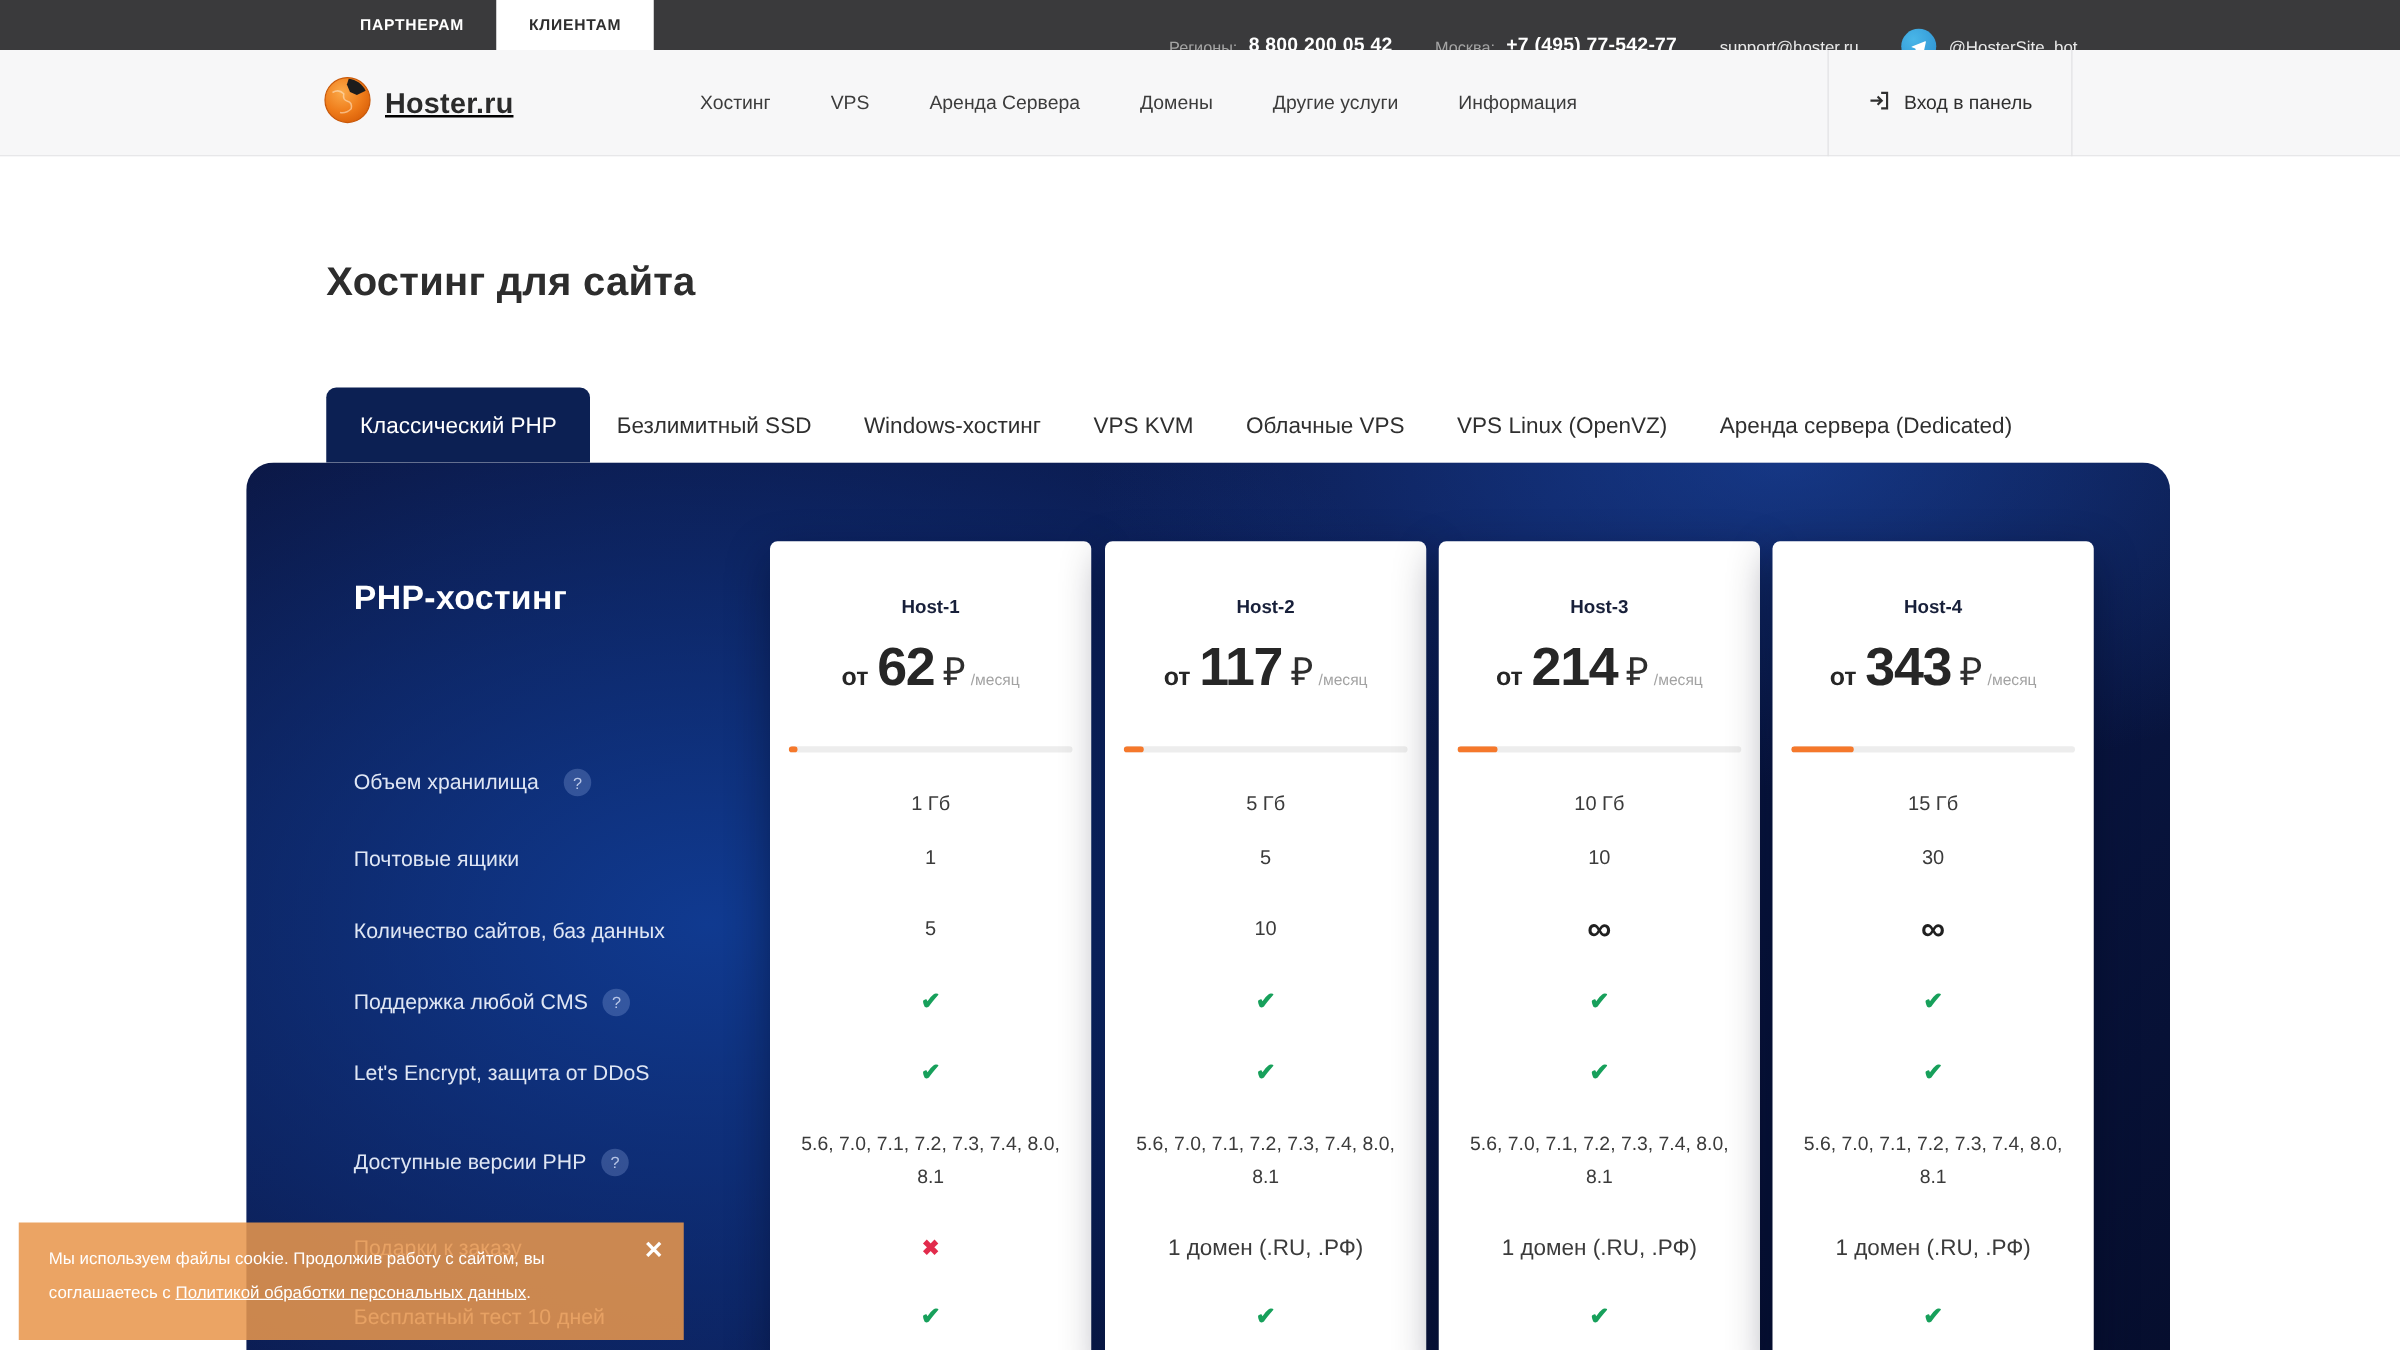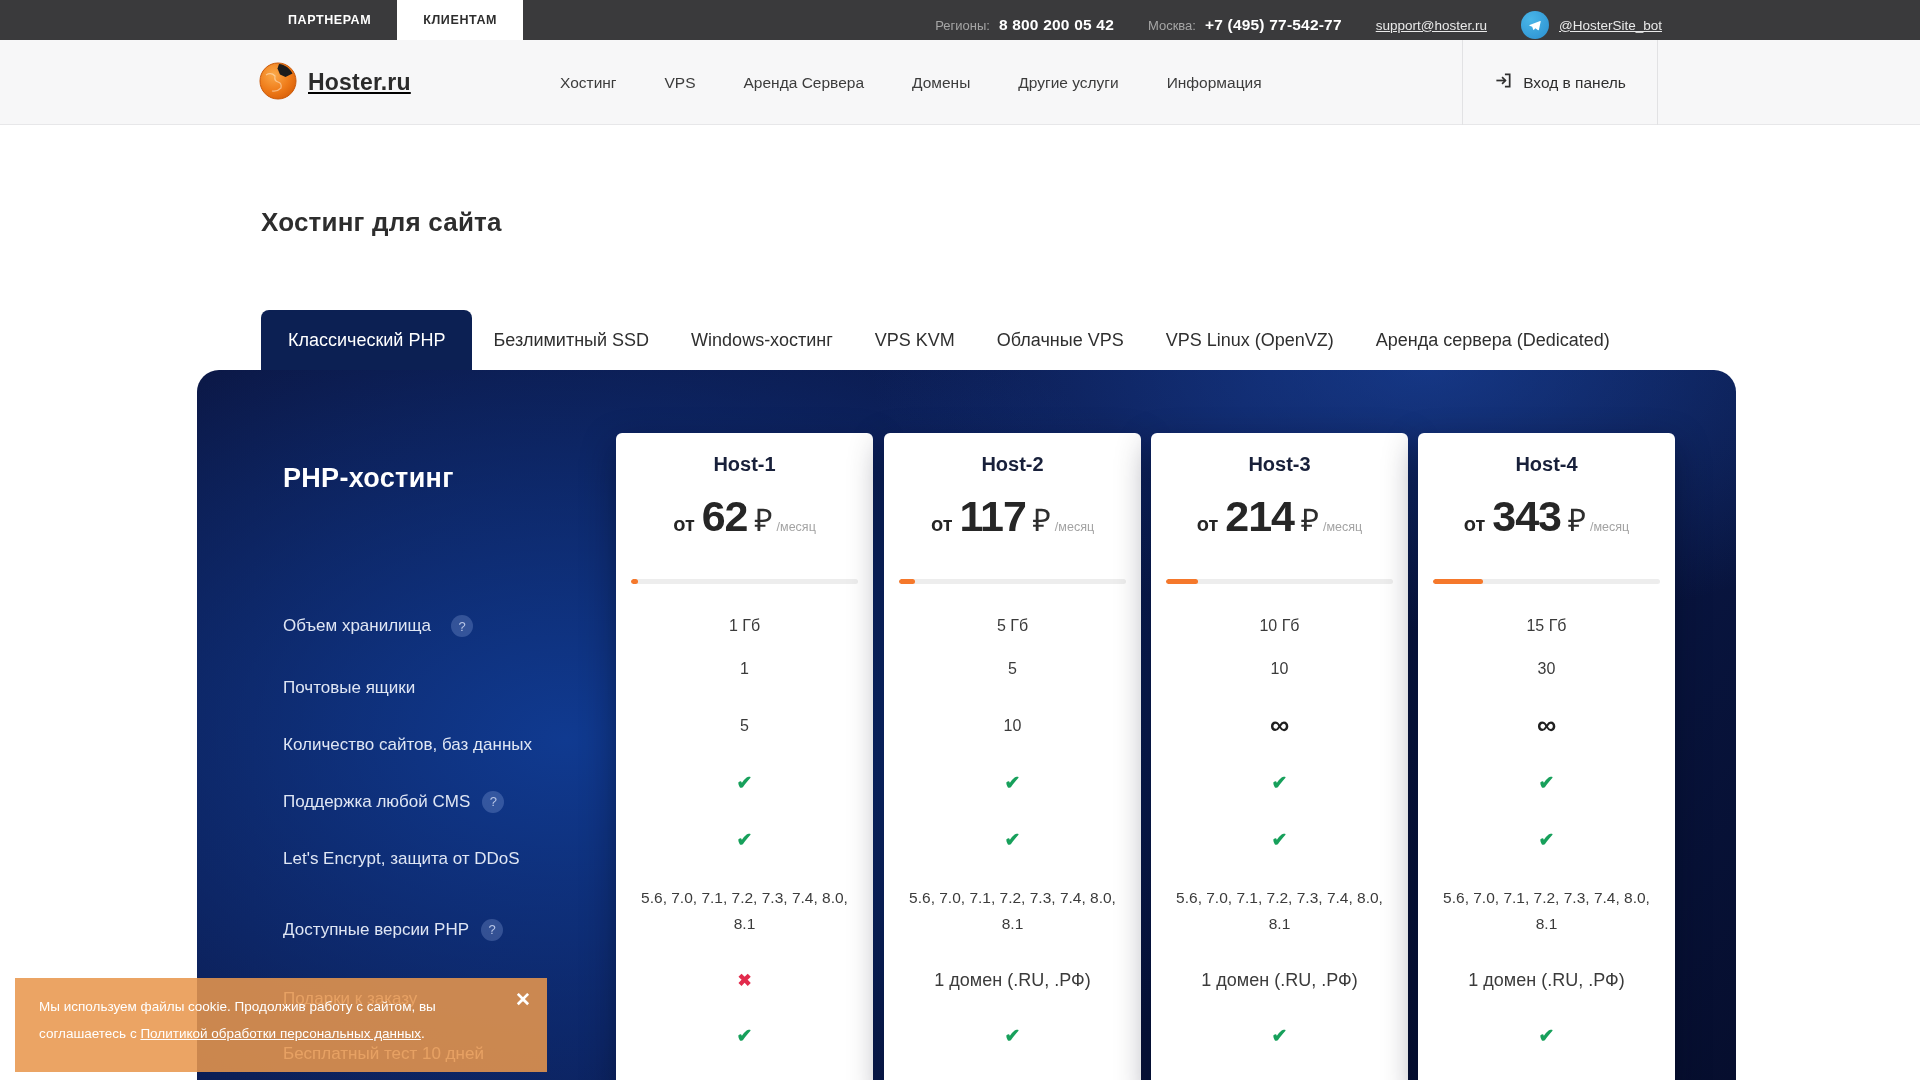--- a/index.html
+++ b/index.html
@@ -5,21 +5,21 @@
   * { margin:0; padding:0; box-sizing:border-box; }
   html,body { width:1920px; height:1080px; overflow:hidden; background:#fff;
     font-family:"Liberation Sans", sans-serif; }
 
   
   .topbar { position:absolute; left:0; top:0; width:1920px; height:40px; background:#3a3a3c; }
   .topbar-tabs { position:absolute; left:262px; top:0; height:40px; display:flex; }
   .toptab { height:40px; padding:0 26px; display:flex; align-items:center;
     font-size:12.5px; font-weight:bold; letter-spacing:.6px; color:#fff; cursor:pointer; }
   .toptab.active { background:#fff; color:#2e2e2e; }
-  .topbar-right { position:absolute; right:258px; top:0; height:50px; display:flex; align-items:center; }
+  .topbar-right { position:absolute; right:258px; top:12px; height:50px; display:flex; align-items:center; }
   .tb-muted { color:#a5a5a5; font-size:13px; margin-right:9px; }
   .tb-phone { color:#fff; font-size:15.5px; font-weight:bold; letter-spacing:.2px; }
   .tb-gap { width:34px; }
   .tb-link { color:#e9e9e9; font-size:13.5px; text-decoration:underline; cursor:pointer; }
   .tg-circle { width:28px; height:28px; border-radius:50%; margin:0 10px 0 34px;
     background:radial-gradient(circle at 35% 30%, #49b6e8, #2b8fd0); display:flex;
     align-items:center; justify-content:center; }
 
   
   .header { position:absolute; left:0; top:40px; width:1920px; height:85px;
@@ -28,21 +28,21 @@
     align-items:center; gap:10px; cursor:pointer;text-decoration:underline; }
   .logo-text { font-size:23px; font-weight:bold; color:#2b2b2b; letter-spacing:.2px; }
   .nav { position:absolute; left:560px; top:0; height:85px; display:flex; align-items:center; gap:48px; }
   .nav-item { font-size:15.5px; color:#3c3c3c; cursor:pointer; white-space:nowrap; }
   .login-btn { position:absolute; left:1462px; top:0; width:196px; height:85px;
     border-left:1px solid #e2e2e4; border-right:1px solid #e2e2e4;
     display:flex; align-items:center; justify-content:center; gap:10px;
     font-size:15.5px; color:#2f2f2f; cursor:pointer; }
 
   
-  .page-title { position:absolute; left:261px; top:207px; font-size:26px;
+  .page-title { position:absolute; left:261px; top:207px; font-size:32px;
     font-weight:bold; color:#2d2d2d; letter-spacing:.2px; }
 
   
   .tabs { position:absolute; left:261px; top:310px; height:60px; display:flex; align-items:center; }
   .tab { font-size:18px; color:#2f2f2f; cursor:pointer; white-space:nowrap;
     padding:0 21px; height:60px; display:flex; align-items:center; }
   .tab.active { background:#0c2053; color:#fff; border-radius:8px 8px 0 0; padding:0 27px; }
 
   
   .panel { position:absolute; left:197px; top:370px; width:1539px; height:710px;
@@ -60,21 +60,21 @@
   .help { width:22px; height:22px; border-radius:50%; background:rgba(150,175,230,.28);
     color:#b7c5e6; font-size:13px; display:flex; align-items:center; justify-content:center;
     cursor:pointer; flex:none; }
   .h-storage{height:66px;gap:20px;} .h-std{height:57px;} .h-php{height:85px;}
   .h-gift{height:54px;} .h-test{height:56px;}
 
   
   .card { position:absolute; top:63px; width:257px; height:660px; background:#fff;
     border-radius:6px; box-shadow:0 12px 34px rgba(3,8,30,.45); padding:0 15px; }
   .card.c1{left:419px;} .card.c2{left:687px;} .card.c3{left:954px;} .card.c4{left:1221px;}
-  .plan-name { margin-top:20px; text-align:center; font-size:20px; font-weight:bold; color:#18203a; }
+  .plan-name { margin-top:44px; text-align:center; font-size:15px; font-weight:bold; color:#18203a; }
   .price-row { margin-top:16px; height:56px; display:flex; align-items:baseline; justify-content:center; }
   .price-from { font-size:20px; font-weight:bold; color:#262626; margin-right:7px; }
   .price-amount { font-size:43px; font-weight:800; color:#262626; letter-spacing:-1px; }
   .price-cur { font-size:31px; font-weight:400; color:#2e2e2e; margin-left:7px; }
   .price-per { font-size:12.5px; color:#a3a3a3; margin-left:4px; }
   .rows { margin-top:26px; }
   .row { display:flex; align-items:center; justify-content:center; text-align:center;
     font-size:16px; color:#3b3b3b; }
   .row.storage { flex-direction:column; justify-content:flex-start; padding-top:5px; }
   .track { width:100%; height:5px; background:#ededed; border-radius:3px; overflow:hidden; }

